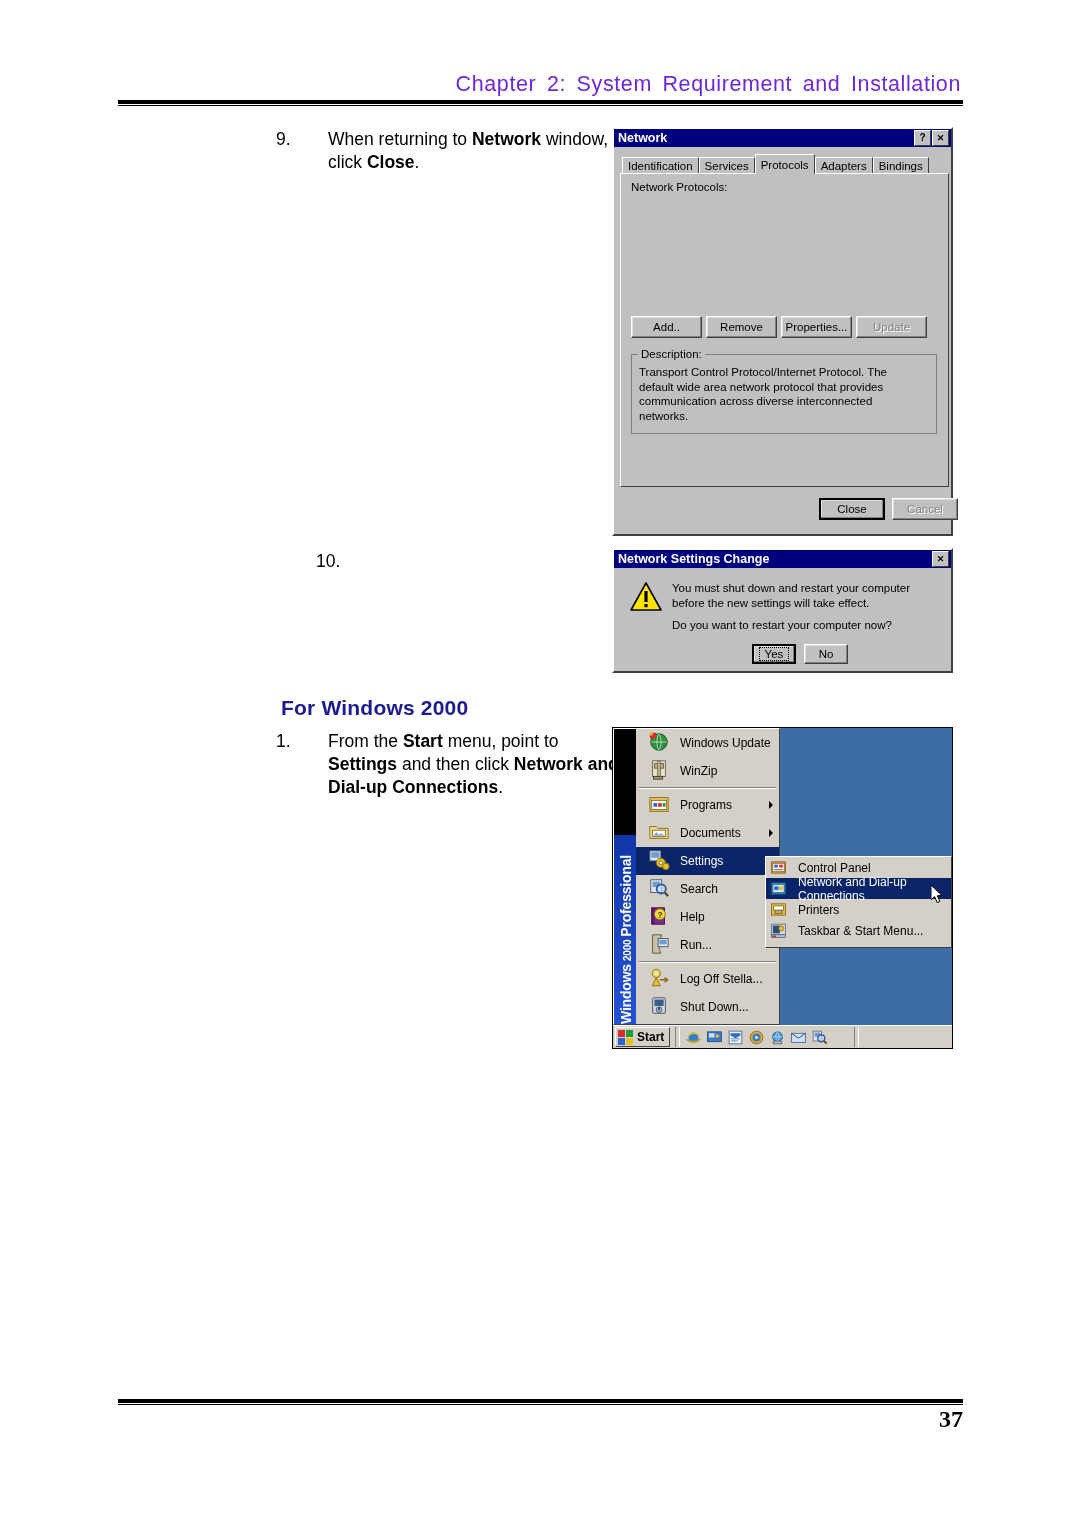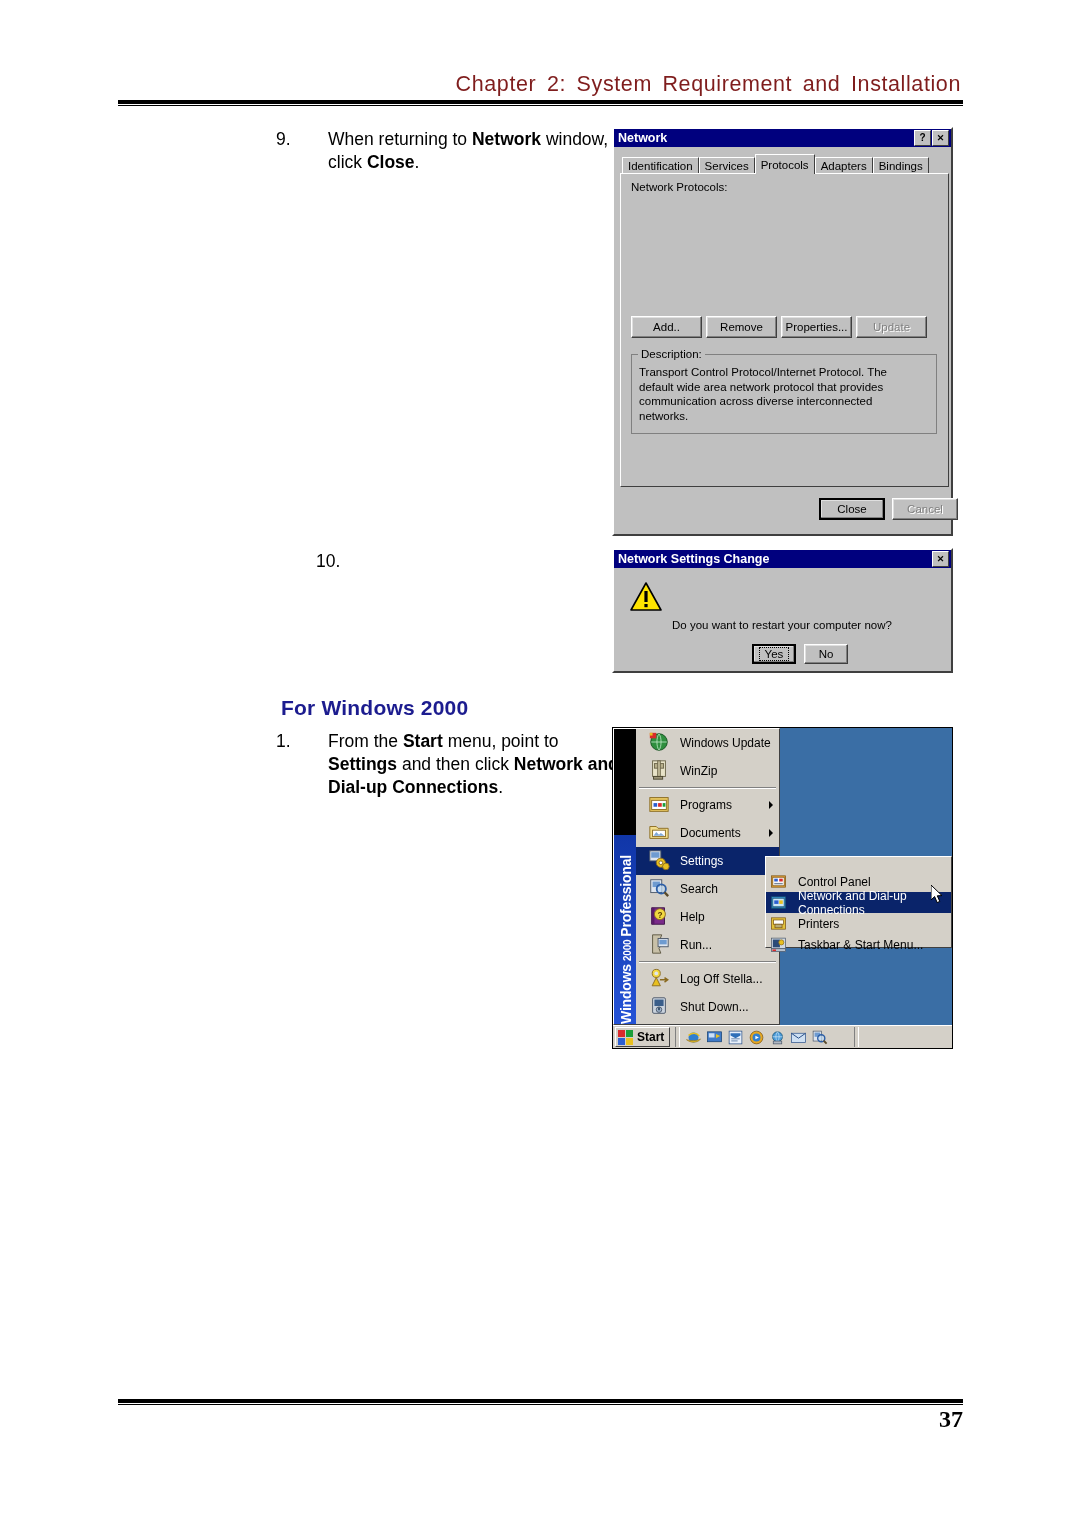--- a/index.html
+++ b/index.html
@@ -18,21 +18,21 @@
 
   
   .page-header {
     position: absolute;
     left: 118px;
     top: 72px;
     width: 845px;
     text-align: right;
     font-size: 21.5px;
     letter-spacing: 0.6px;
-    color: #7f1d1d;
+    color: #6d28d9;
     white-space: nowrap;
   }
   .page-header span { margin: 0 2px; }
   .header-rule {
     position: absolute;
     left: 118px;
     top: 100px;
     width: 845px;
     height: 4px;
     background: #000;
@@ -347,21 +347,21 @@
   }
 
   .submenu {
     position: absolute;
     background: #d4d0c8;
     box-sizing: border-box;
     border-top: 1px solid #ffffff;
     border-left: 1px solid #ffffff;
     border-right: 1px solid #404040;
     border-bottom: 1px solid #404040;
-    padding: 14px 0;
+    padding: 0 0;
   }
   .sub-item {
     height: 21px;
     display: flex;
     align-items: center;
     font-size: 12px;
     padding-left: 4px;
     box-sizing: border-box;
   }
   .sub-item.hl { background: #0a246a; color: #fff; }
@@ -468,20 +468,21 @@
   </div>
 
   <div class="warn-icon" style="left:16px; top:32px;">
     <svg width="32" height="29" viewBox="0 0 32 29">
       <polygon points="16,1 31,28 1,28" fill="#ffe400" stroke="#000000" stroke-width="1.6" stroke-linejoin="round"></polygon>
       <rect x="14.4" y="9" width="3.2" height="11" fill="#000"></rect>
       <rect x="14.4" y="22" width="3.2" height="3.2" fill="#000"></rect>
     </svg>
   </div>
 
+  <div style="position:absolute; left:58px; top:31px; width:268px; font-size:11.5px; line-height:14.5px;">You must shut down and restart your computer before the new settings will take effect.</div>
   <div style="position:absolute; left:58px; top:68px; width:268px; font-size:11.5px; line-height:14.5px;">Do you want to restart your computer now?</div>
 
   <div class="btn default" style="left:138px; top:94px; width:44px; height:20px;">
     <span style="outline:1px dotted #000; padding:0 5px;">Yes</span>
   </div>
   <div class="btn" style="left:190px; top:94px; width:44px; height:20px;">No</div>
 </div>
 
 <div class="section-title">For Windows 2000</div>
 

